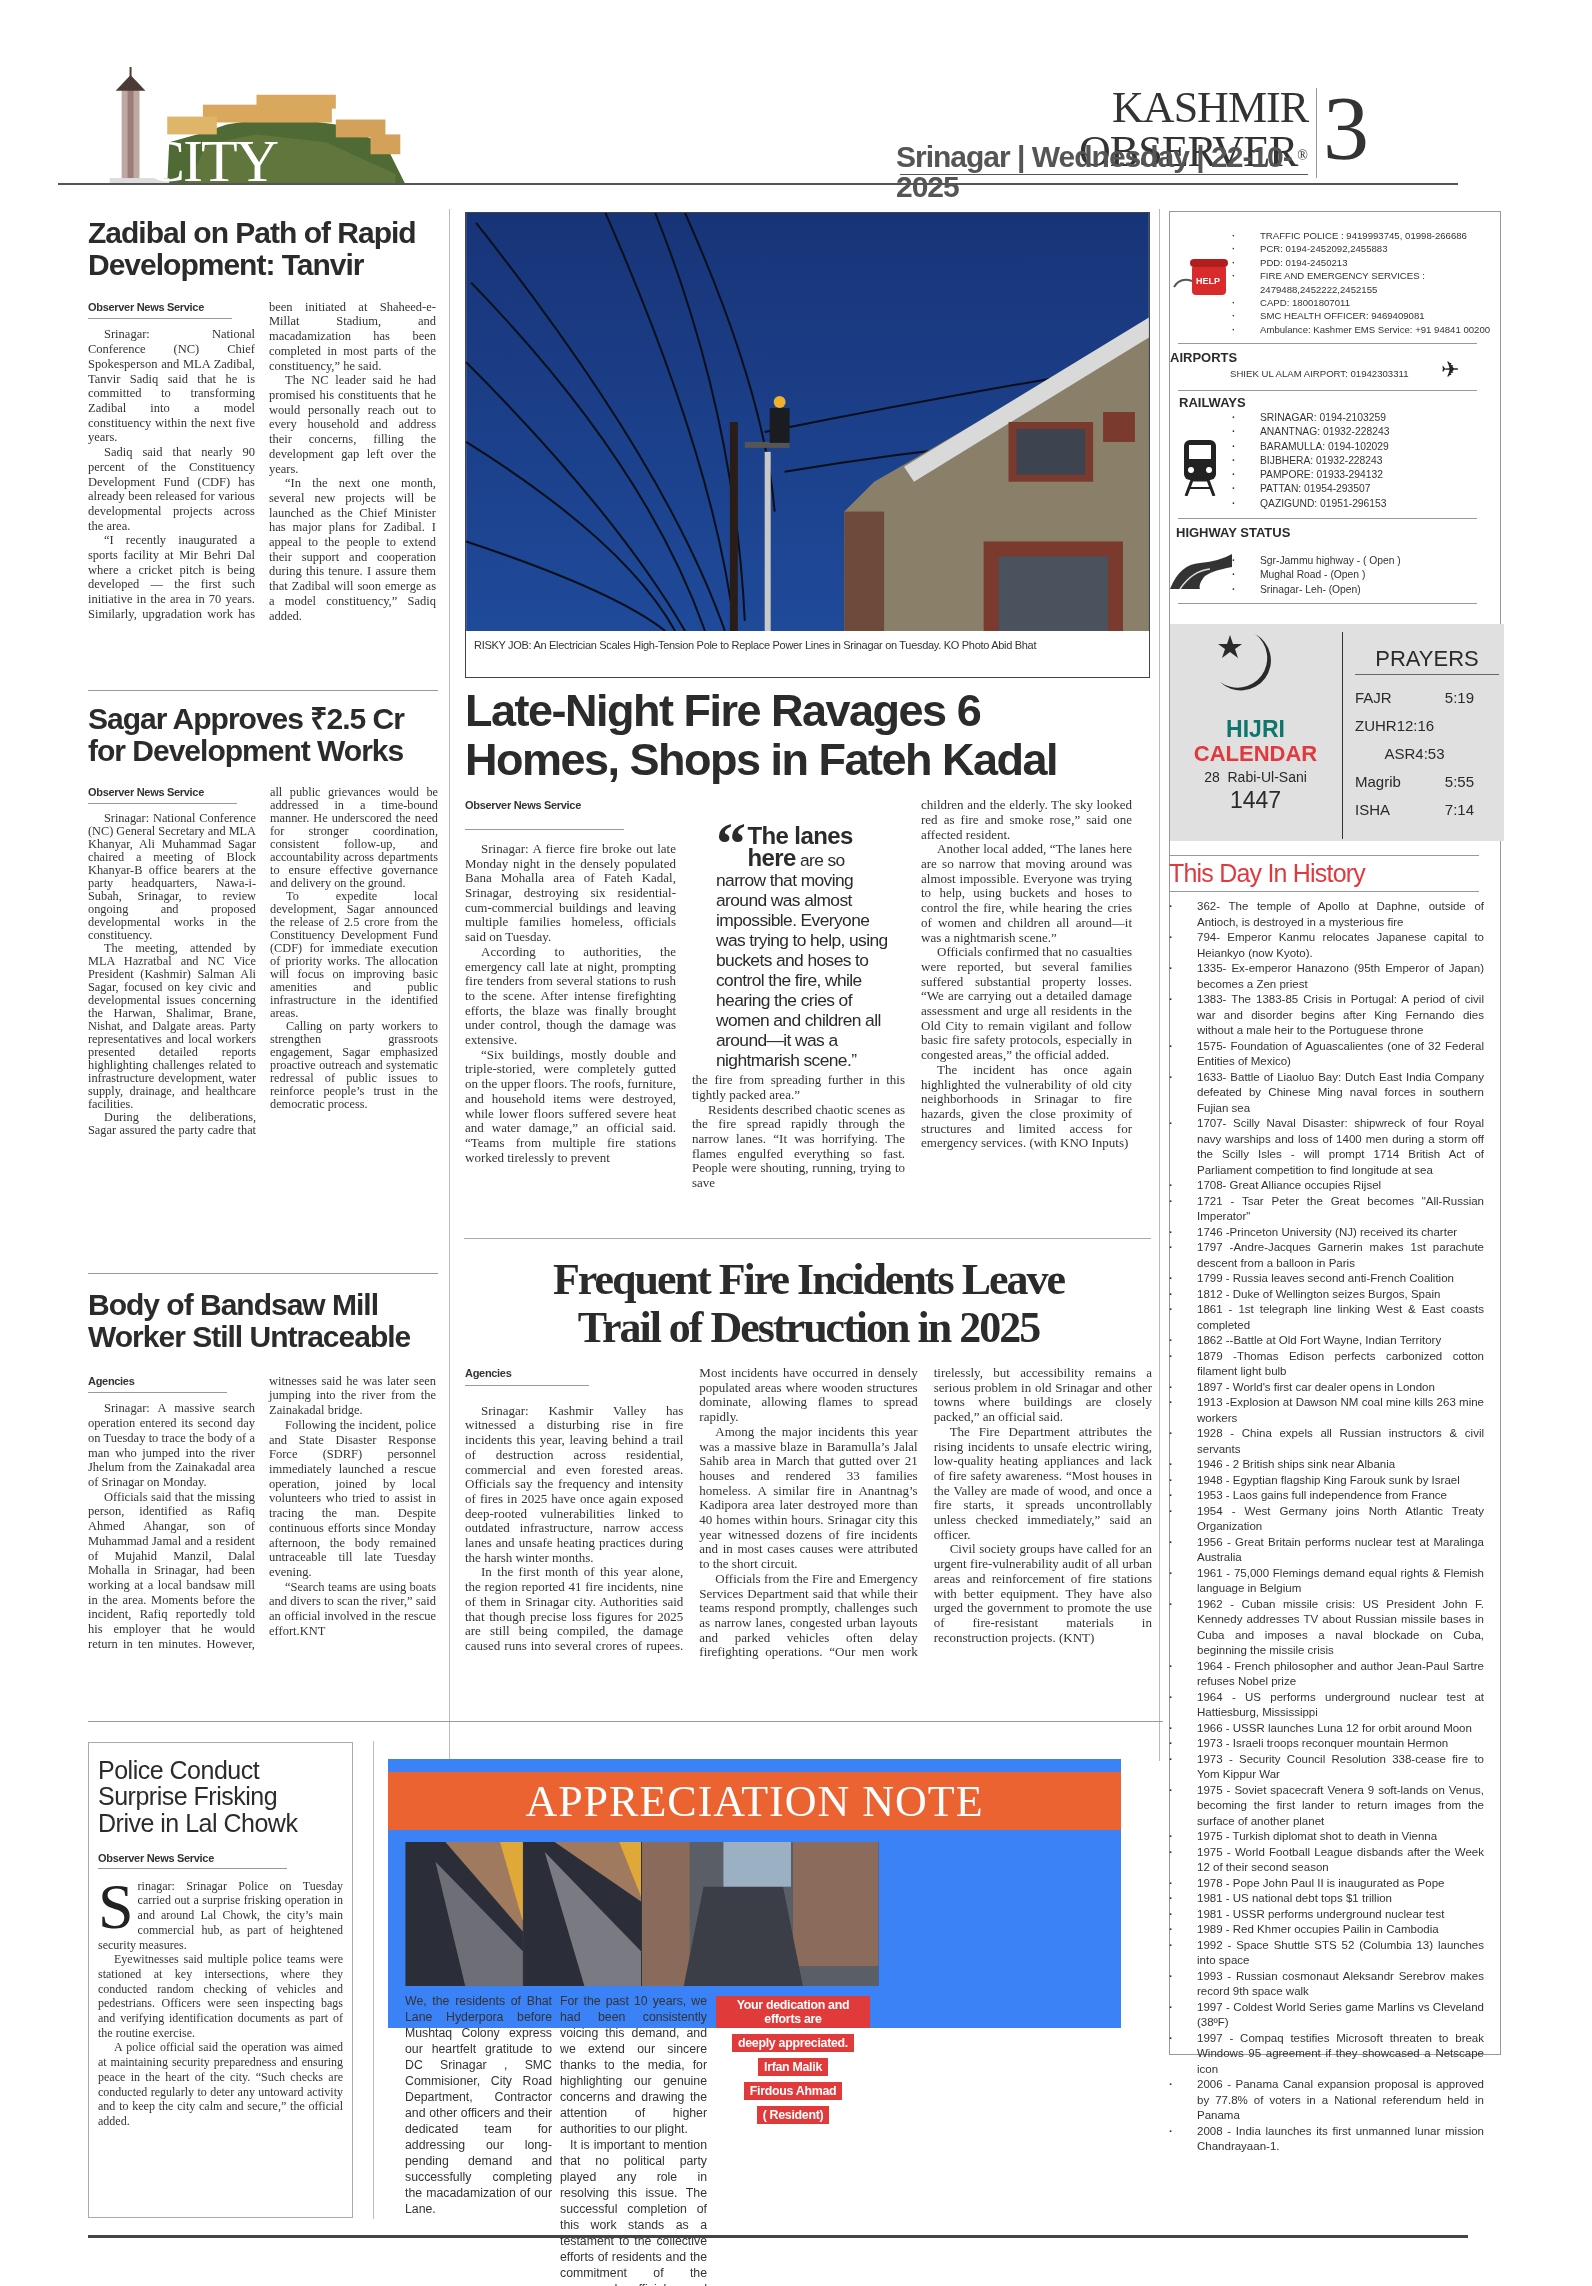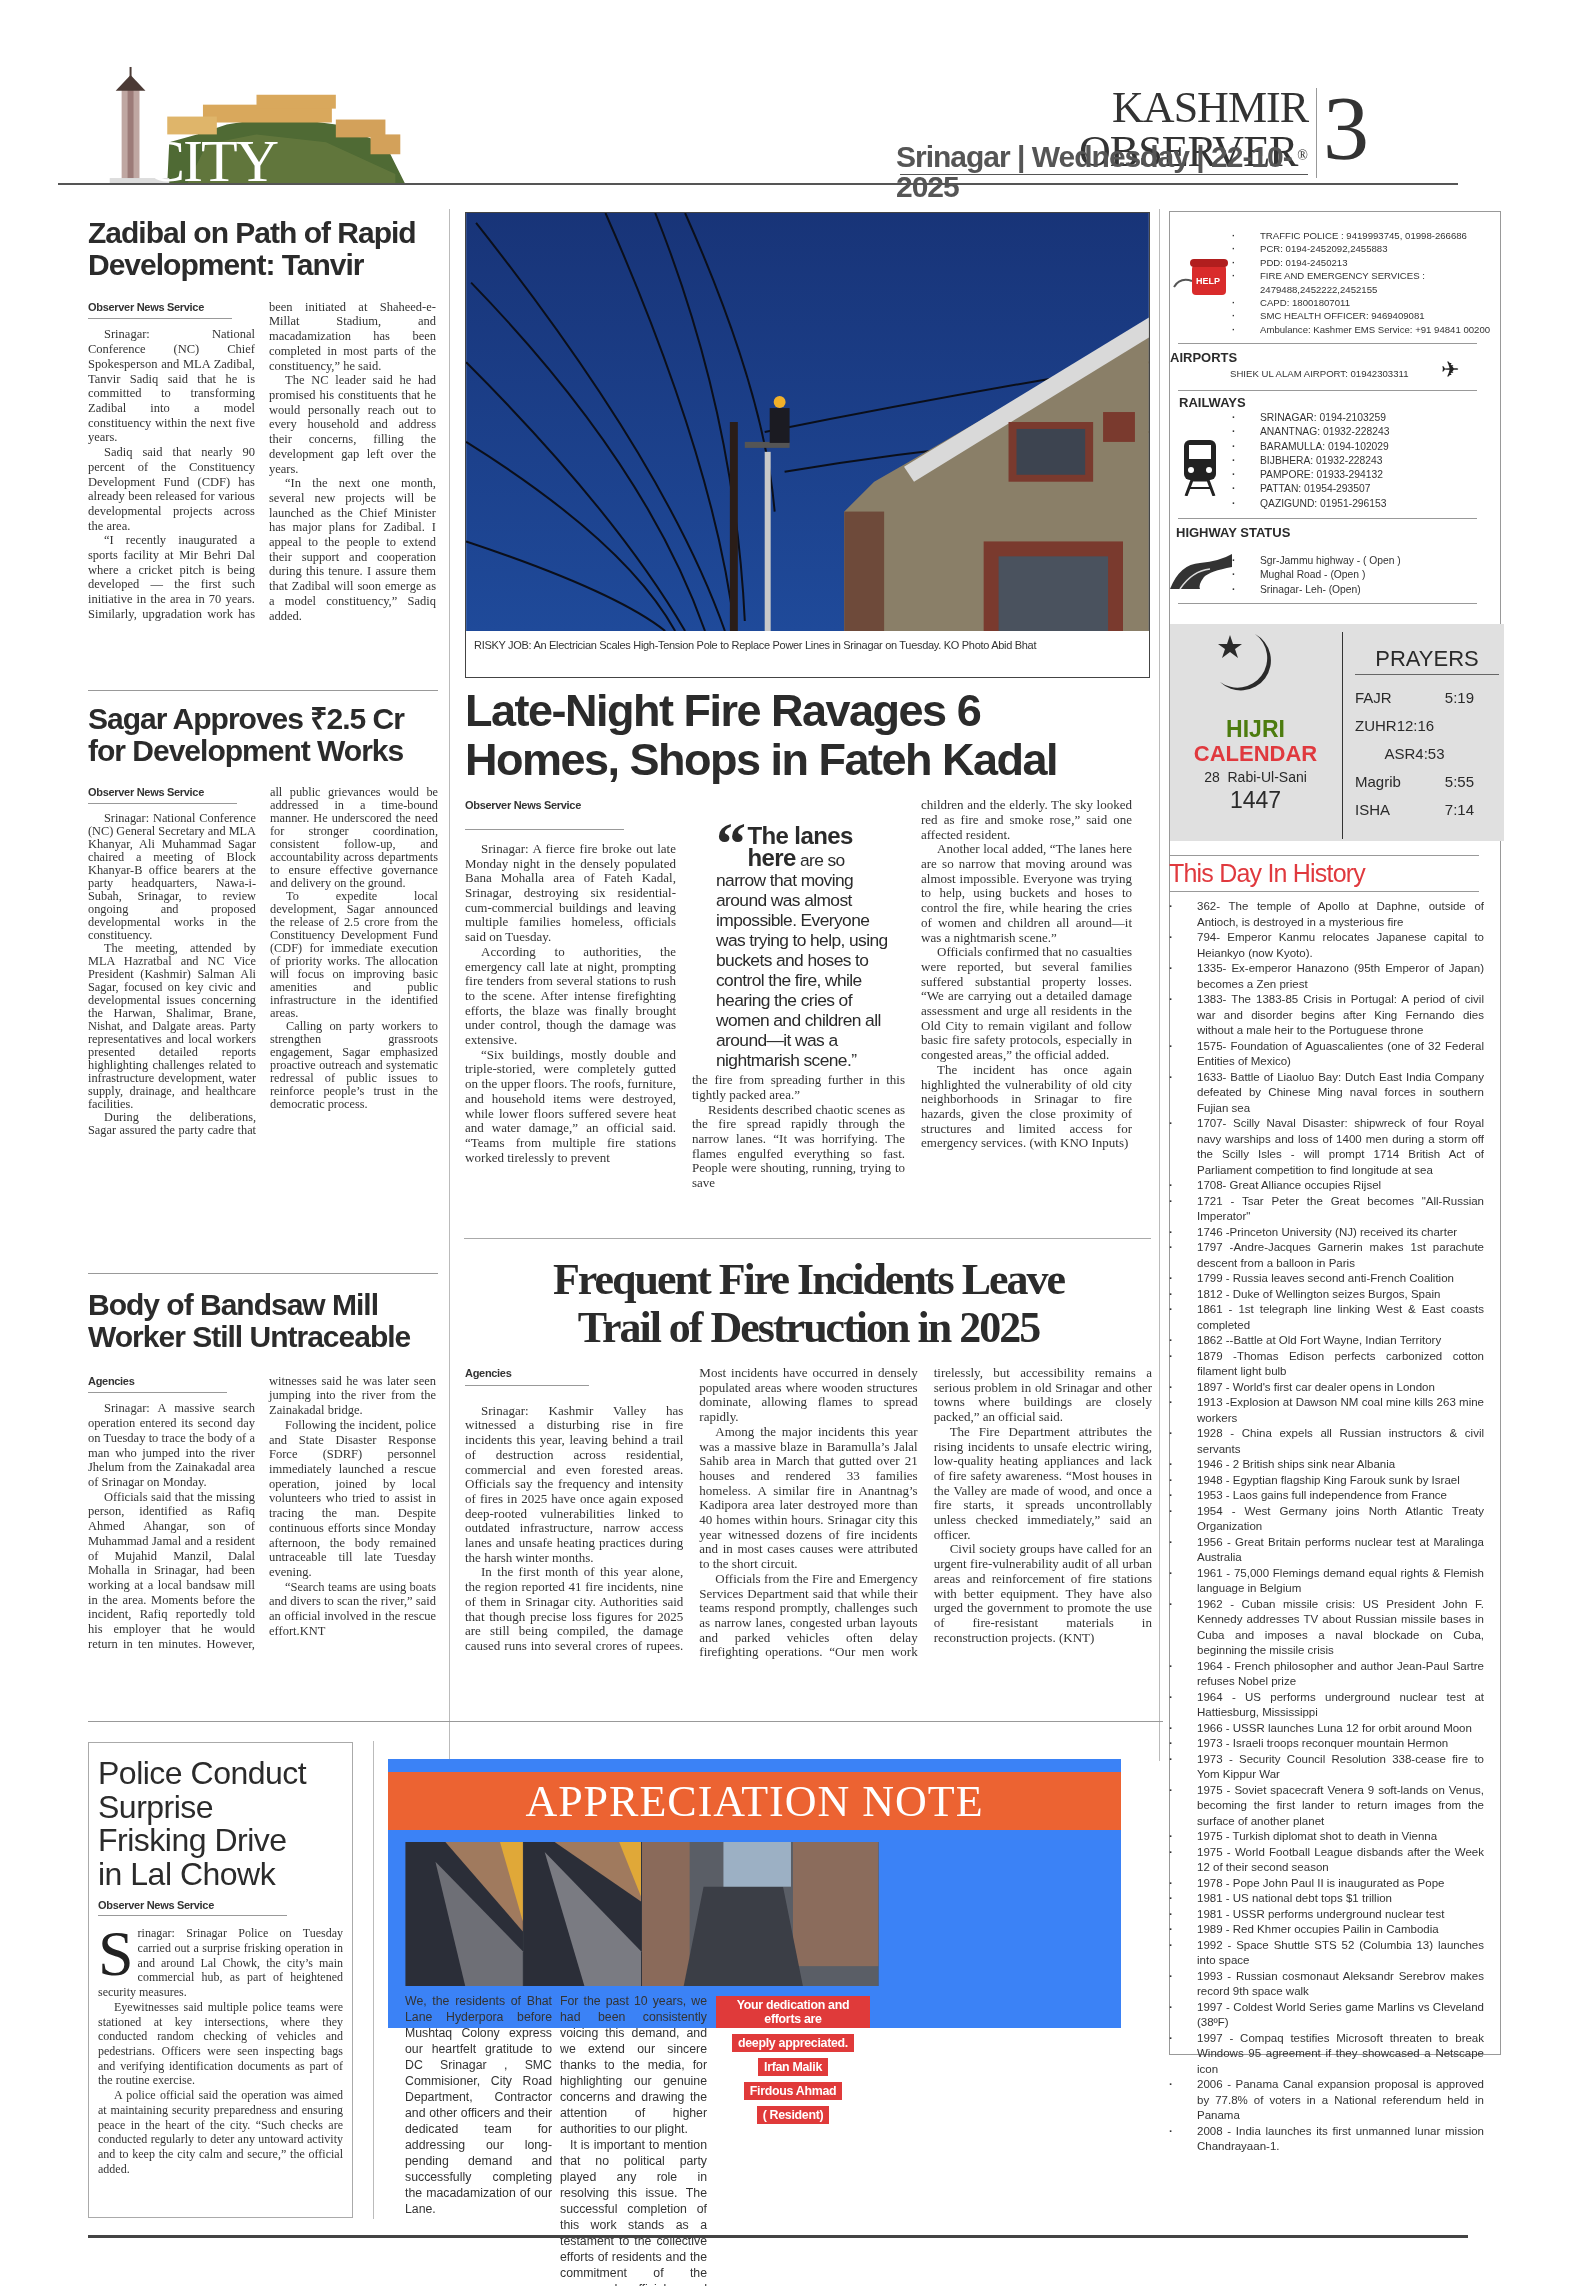--- a/index.html
+++ b/index.html
@@ -104,21 +104,21 @@
     <div class="byline" style="width:139px">Agencies</div>
     <p>Srinagar: A massive search operation entered its second day on Tuesday to trace the body of a man who jumped into the river Jhelum from the Zainakadal area of Srinagar on Monday.</p>
     <p>Officials said that the missing person, identified as Rafiq Ahmed Ahangar, son of Muhammad Jamal and a resident of Mujahid Manzil, Dalal Mohalla in Srinagar, had been working at a local bandsaw mill in the area. Moments before the incident, Rafiq reportedly told his employer that he would return in ten minutes. However, witnesses said he was later seen jumping into the river from the Zainakadal bridge.</p>
     <p>Following the incident, police and State Disaster Response Force (SDRF) personnel immediately launched a rescue operation, joined by local volunteers who tried to assist in tracing the man. Despite continuous efforts since Monday afternoon, the body remained untraceable till late Tuesday evening.</p>
     <p>“Search teams are using boats and divers to scan the river,” said an official involved in the rescue effort.KNT</p>
   </div>
 </div>
 <div class="rule" style="left:88px;top:1721px;width:1075px;height:1px;background:#999"></div>
 
 <div class="abs" style="left:88px;top:1742px;width:265px;height:476px;border:1px solid #aaa;padding:14px 9px">
-  <div class="sans" style="font-size:32px;line-height:1.05;color:#2b2b2b;letter-spacing:-0.5px;margin-bottom:8px;width:209px">Police Conduct Surprise Frisking Drive in Lal Chowk</div>
+  <div class="sans" style="font-size:25px;line-height:1.05;color:#2b2b2b;letter-spacing:-0.5px;margin-bottom:16px;width:209px">Police Conduct Surprise Frisking Drive in Lal Chowk</div>
   <div class="byline" style="width:189px;margin-bottom:10px">Observer News Service</div>
   <div class="body" style="font-size:12px;line-height:14.7px">
     <p style="text-indent:0"><span style="float:left;font-family:'Liberation Serif',serif;font-size:64px;line-height:52px;margin:2px 4px 0 0;color:#222">S</span><span>rinagar: Srinagar Police on Tuesday carried out a surprise frisking operation in and around Lal Chowk, the city’s main commercial hub, as part of heightened security measures.</span></p>
     <p>Eyewitnesses said multiple police teams were stationed at key intersections, where they conducted random checking of vehicles and pedestrians. Officers were seen inspecting bags and verifying identification documents as part of the routine exercise.</p>
     <p>A police official said the operation was aimed at maintaining security preparedness and ensuring peace in the heart of the city. “Such checks are conducted regularly to deter any untoward activity and to keep the city calm and secure,” the official added.</p>
   </div>
 </div>
 <div class="vr" style="left:373px;top:1741px;height:478px"></div>
 
 <div class="abs" style="left:465px;top:212px;width:685px;height:466px;border:1px solid #444;background:#fff">
@@ -293,21 +293,21 @@
 </ul>
 <div class="rule" style="left:1178px;top:603px;width:299px;height:1px;background:#999"></div>
 
 <div class="abs hijri">
   <div class="abs" style="left:40px;top:6px">
     <svg width="80" height="70" viewBox="0 0 80 70">
         <path d="M45 4 A30 30 0 1 1 10 52 A26 26 0 1 0 45 4 Z" fill="#2a2a2a"></path>
         <polygon points="20,5 23,14 32,14 25,19 28,28 20,22 12,28 15,19 8,14 17,14" fill="#2a2a2a"></polygon>
       </svg>
   </div>
-  <div class="abs sans" style="left:0;top:92px;width:171px;text-align:center;font-size:23px;font-weight:bold;color:#4d7c0f">HIJRI</div>
+  <div class="abs sans" style="left:0;top:92px;width:171px;text-align:center;font-size:23px;font-weight:bold;color:#0f766e">HIJRI</div>
   <div class="abs sans" style="left:0;top:117px;width:171px;text-align:center;font-size:22px;font-weight:bold;color:#e0393e">CALENDAR</div>
   <div class="abs sans" style="left:0;top:145px;width:171px;text-align:center;font-size:14px;color:#2a2a2a;white-space:pre">28  Rabi-Ul-Sani</div>
   <div class="abs sans" style="left:0;top:163px;width:171px;text-align:center;font-size:23px;color:#2a2a2a">1447</div>
   <div class="abs" style="left:172px;top:8px;width:1px;height:207px;background:#333"></div>
   <div class="abs sans" style="left:185px;top:22px;width:144px;text-align:center;font-size:22px;color:#2a2a2a;border-bottom:1px solid #666;padding-bottom:2px">PRAYERS</div>
   <div class="abs sans" style="left:185px;top:60px;width:119px;font-size:15px;color:#2a2a2a;line-height:28px">
     <div style="display:flex;justify-content:space-between">
         <span>FAJR</span>
         <span>5:19</span>
       </div>

